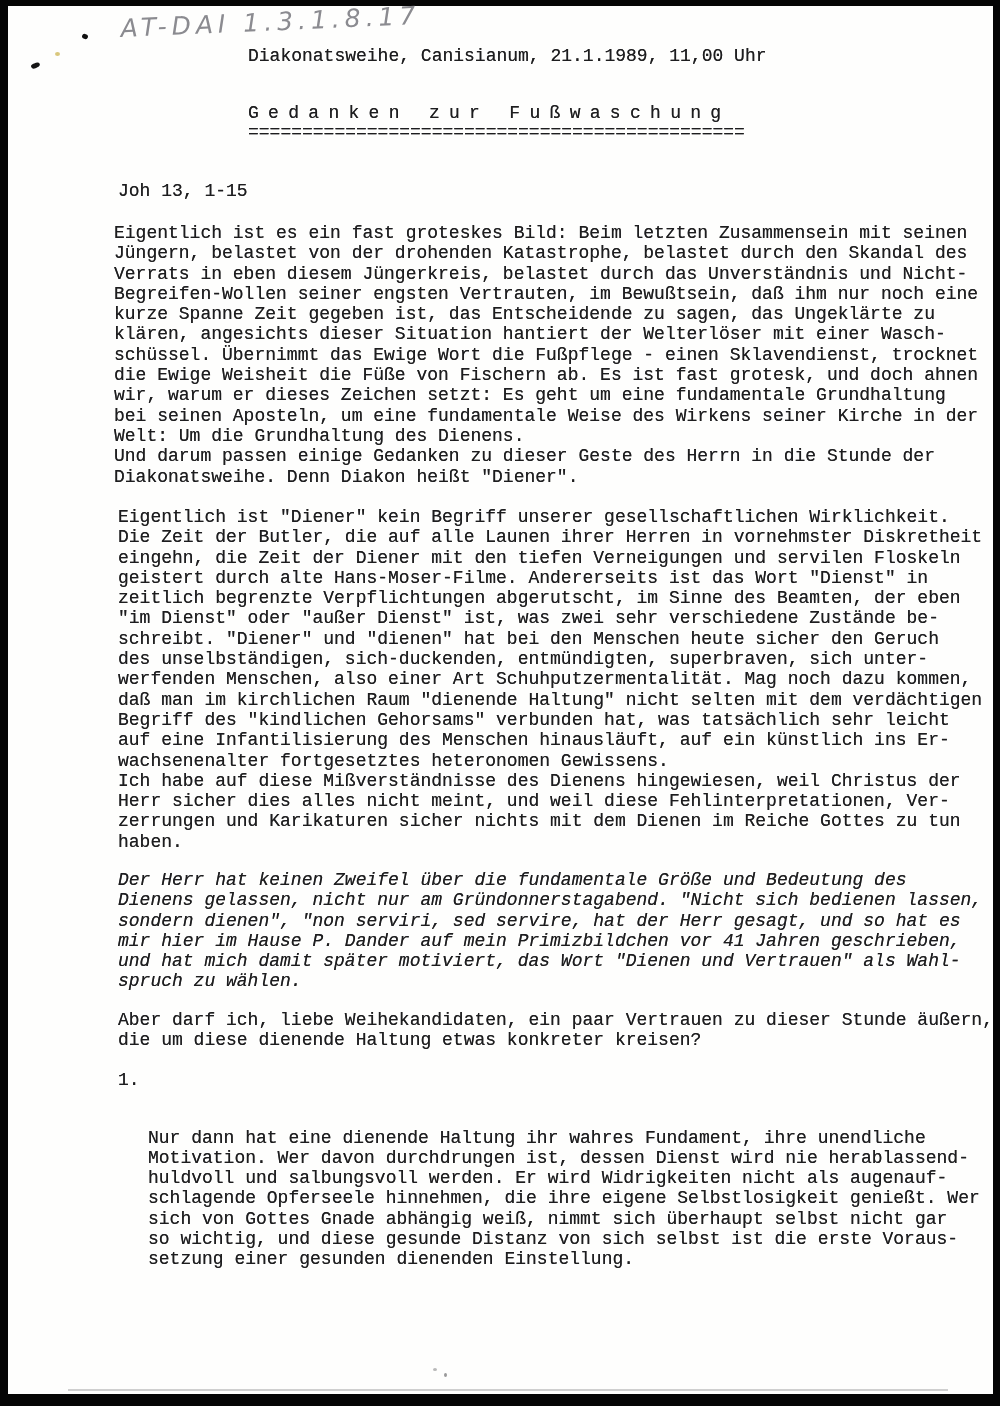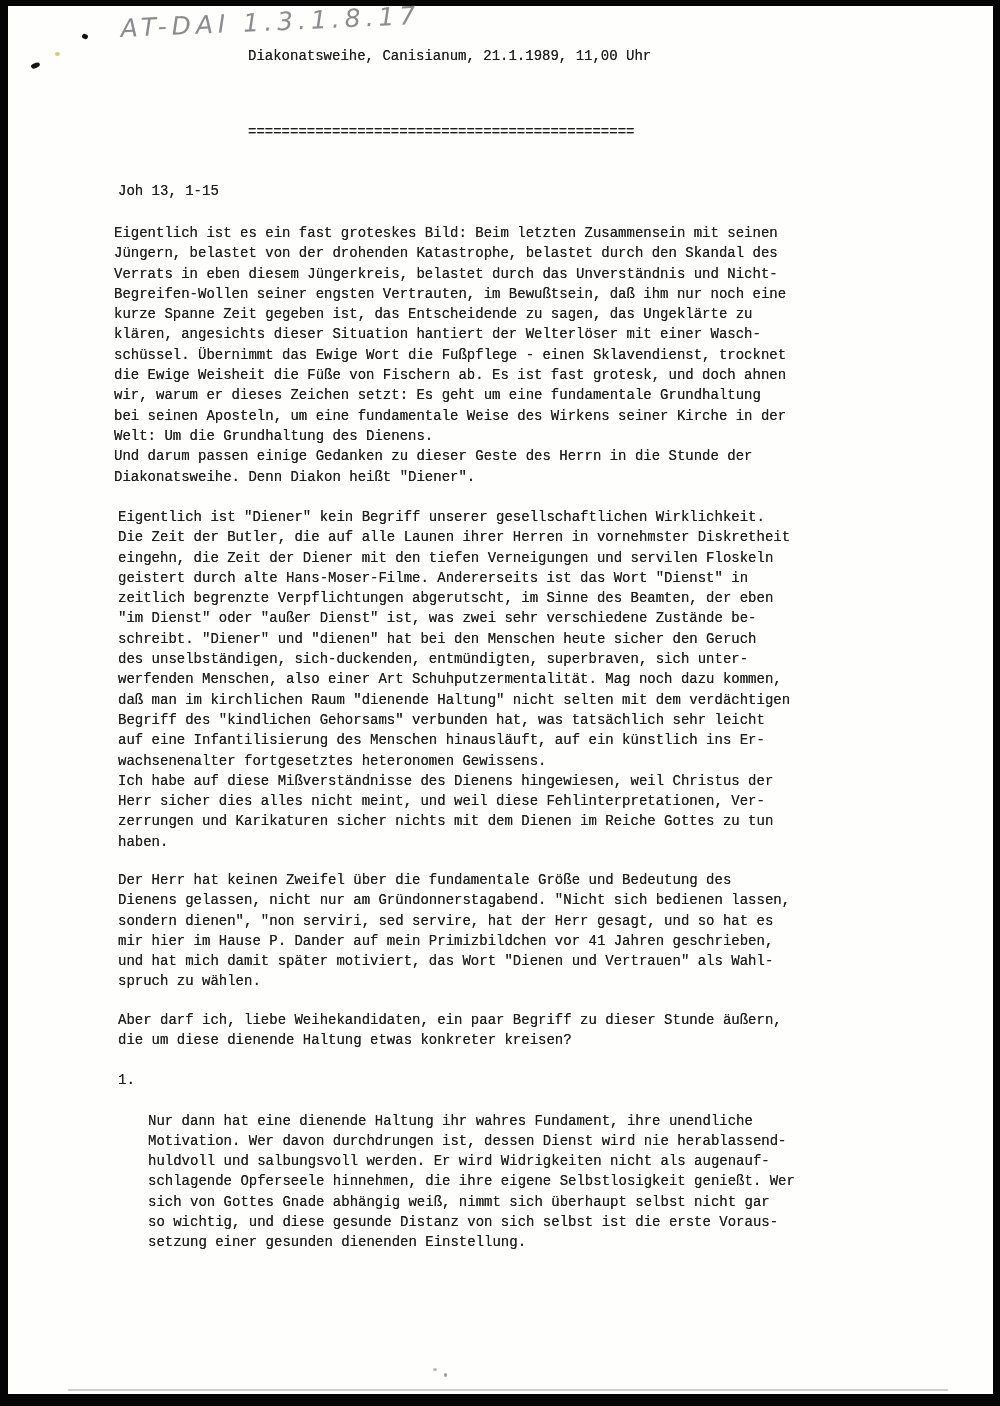--- a/index.html
+++ b/index.html
@@ -12,21 +12,21 @@
   }
   .sheet {
     position: absolute;
     left: 8px; top: 6px;
     width: 985px; height: 1388px;
     background: #fefefd;
   }
   .typed {
     position: absolute;
     white-space: pre;
-    font-size: 14px;
+    font-size: 18px;
     line-height: 20.3px;
     color: #1d1d1f;
     text-shadow: 0 0 0.6px rgba(20,20,20,0.75);
   }
   .annotation {
     position: absolute;
     left: 112px; top: 8px;
     font-family: "DejaVu Sans", sans-serif;
     font-style: italic;
     font-size: 25px;
@@ -35,31 +35,31 @@
     transform: rotate(-2.5deg);
     transform-origin: left top;
     white-space: pre;
   }
   .doc-header { left: 240px; top: 40px; }
   .doc-title  { left: 240px; top: 97px; letter-spacing: 9.3px; }
   .doc-title-underline { left: 240px; top: 116px; letter-spacing: 0; }
   .scripture  { left: 110px; top: 175px; }
   .para-1 { left: 106px; top: 217px; }
   .para-2 { left: 110px; top: 501px; }
-  .para-3 { left: 110px; top: 864px; }
+  .para-3 { left: 110px; top: 864px; font-style: italic; }
   .para-4 { left: 110px; top: 1004px; }
   .list-number { left: 110px; top: 1064px; }
   .list-text   { left: 140px; top: 1064px; }
   .list-heading {
     display: block;
     text-decoration: underline;
     text-underline-offset: 4px;
     text-decoration-thickness: 1.5px;
   }
-  .list-body { display: block; }
+  .list-body { display: block; margin-top: 17px; }
   .speck { position: absolute; border-radius: 50%; }
   .speck-1 { left: 74px; top: 28px; width: 6px; height: 5px; background: #111; transform: rotate(20deg); }
   .speck-2 { left: 47px; top: 46px; width: 5px; height: 4px; background: #d9c77c; }
   .speck-3 { left: 23px; top: 57px; width: 9px; height: 5px; background: #151515; transform: rotate(-25deg); border-radius: 40% 60% 50% 50%; }
   .speck-4 { left: 425px; top: 1362px; width: 4px; height: 3px; background: #b9b9b9; }
   .speck-5 { left: 436px; top: 1367px; width: 3px; height: 4px; background: #9a9a9a; }
   .bottom-shade {
     position: absolute;
     left: 60px; top: 1383px;
     width: 880px; height: 2px;
@@ -72,20 +72,21 @@
 <div class="sheet">
 
   <div class="annotation">AT-DAI 1.3.1.8.17</div>
 
   <div class="speck speck-1"></div>
   <div class="speck speck-2"></div>
   <div class="speck speck-3"></div>
 
   <div class="typed doc-header">Diakonatsweihe, Canisianum, 21.1.1989, 11,00 Uhr</div>
 
+  <div class="typed doc-title">Gedanken zur Fußwaschung</div>
 
   <div class="typed doc-title-underline">==============================================</div>
 
   <div class="typed scripture">Joh 13, 1-15</div>
 
   <div class="typed para-1">Eigentlich ist es ein fast groteskes Bild: Beim letzten Zusammensein mit seinen
 Jüngern, belastet von der drohenden Katastrophe, belastet durch den Skandal des
 Verrats in eben diesem Jüngerkreis, belastet durch das Unverständnis und Nicht-
 Begreifen-Wollen seiner engsten Vertrauten, im Bewußtsein, daß ihm nur noch eine
 kurze Spanne Zeit gegeben ist, das Entscheidende zu sagen, das Ungeklärte zu
@@ -116,21 +117,21 @@
 zerrungen und Karikaturen sicher nichts mit dem Dienen im Reiche Gottes zu tun
 haben.</div>
 
   <div class="typed para-3">Der Herr hat keinen Zweifel über die fundamentale Größe und Bedeutung des
 Dienens gelassen, nicht nur am Gründonnerstagabend. "Nicht sich bedienen lassen,
 sondern dienen", "non serviri, sed servire, hat der Herr gesagt, und so hat es
 mir hier im Hause P. Dander auf mein Primizbildchen vor 41 Jahren geschrieben,
 und hat mich damit später motiviert, das Wort "Dienen und Vertrauen" als Wahl-
 spruch zu wählen.</div>
 
-  <div class="typed para-4">Aber darf ich, liebe Weihekandidaten, ein paar Begriff zu dieser Stunde äußern,
+  <div class="typed para-4">Aber darf ich, liebe Weihekandidaten, ein paar Vertrauen zu dieser Stunde äußern,
 die um diese dienende Haltung etwas konkreter kreisen?</div>
 
   <div class="typed list-number">1.</div>
 
   <div class="typed list-text">
     <span class="list-body">Nur dann hat eine dienende Haltung ihr wahres Fundament, ihre unendliche
 Motivation. Wer davon durchdrungen ist, dessen Dienst wird nie herablassend-
 huldvoll und salbungsvoll werden. Er wird Widrigkeiten nicht als augenauf-
 schlagende Opferseele hinnehmen, die ihre eigene Selbstlosigkeit genießt. Wer
 sich von Gottes Gnade abhängig weiß, nimmt sich überhaupt selbst nicht gar

